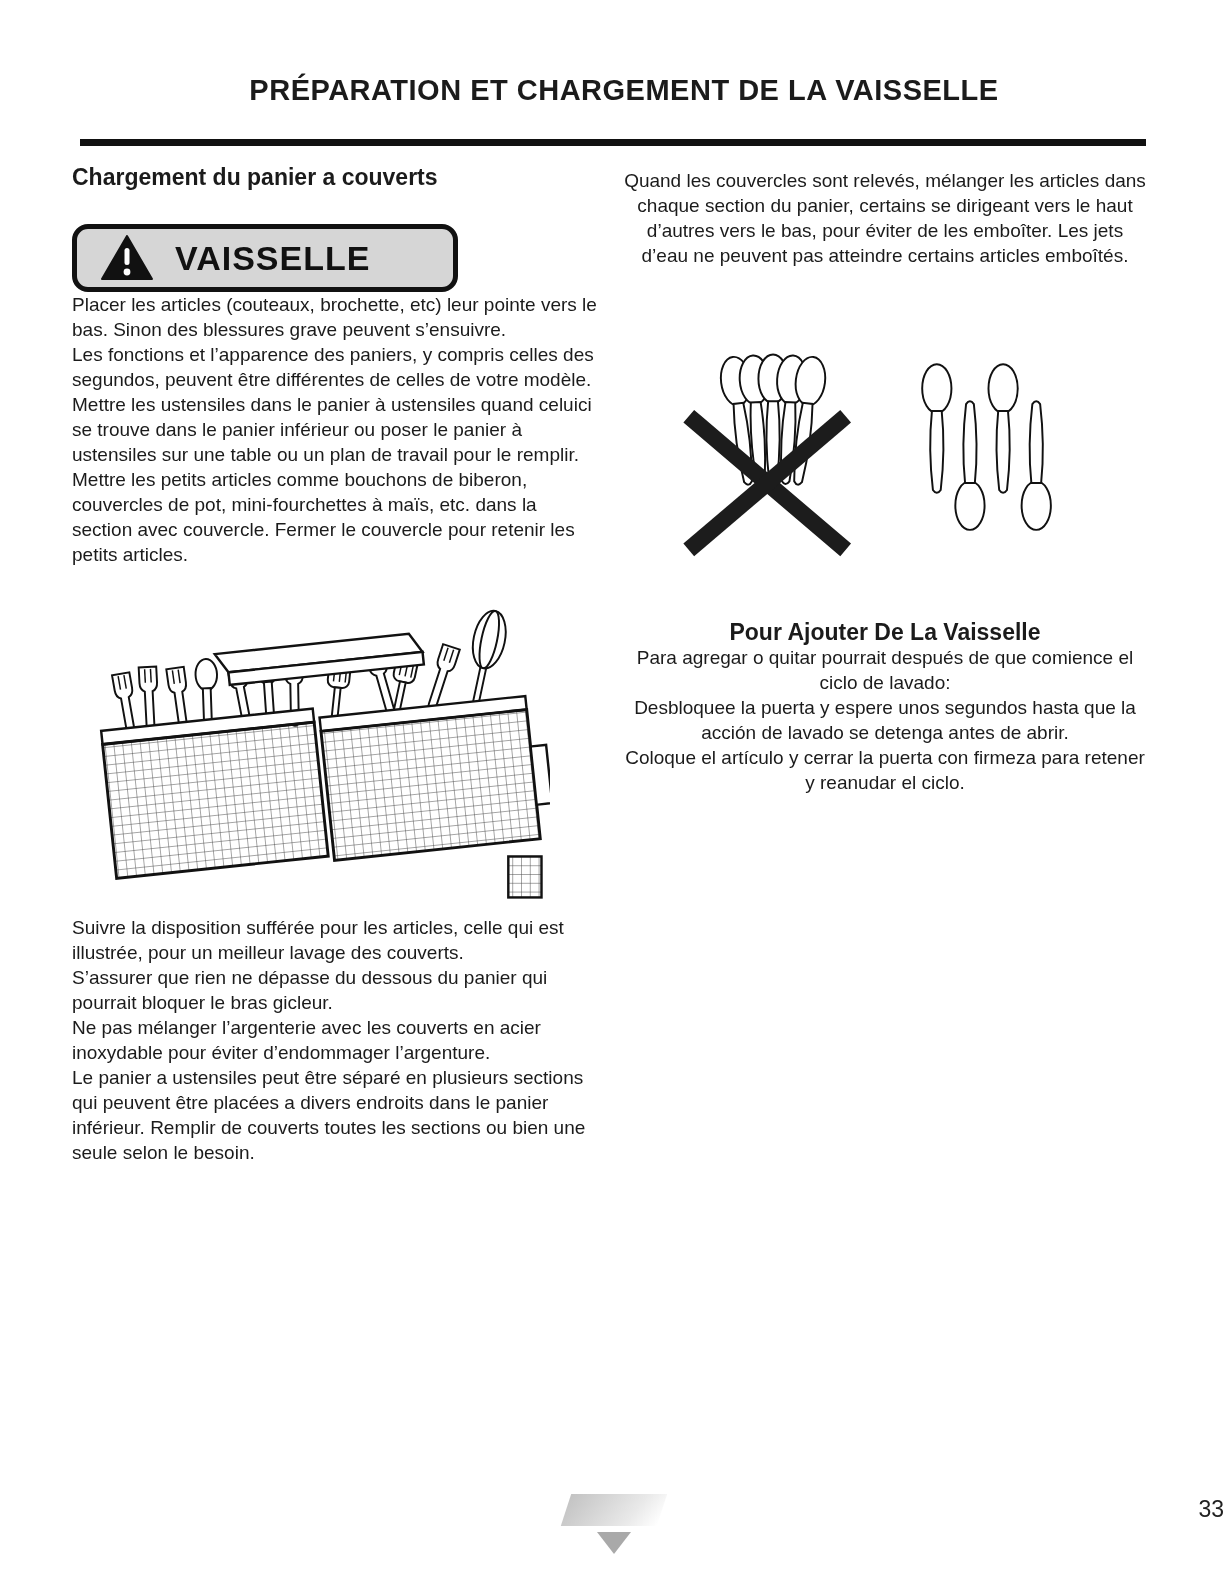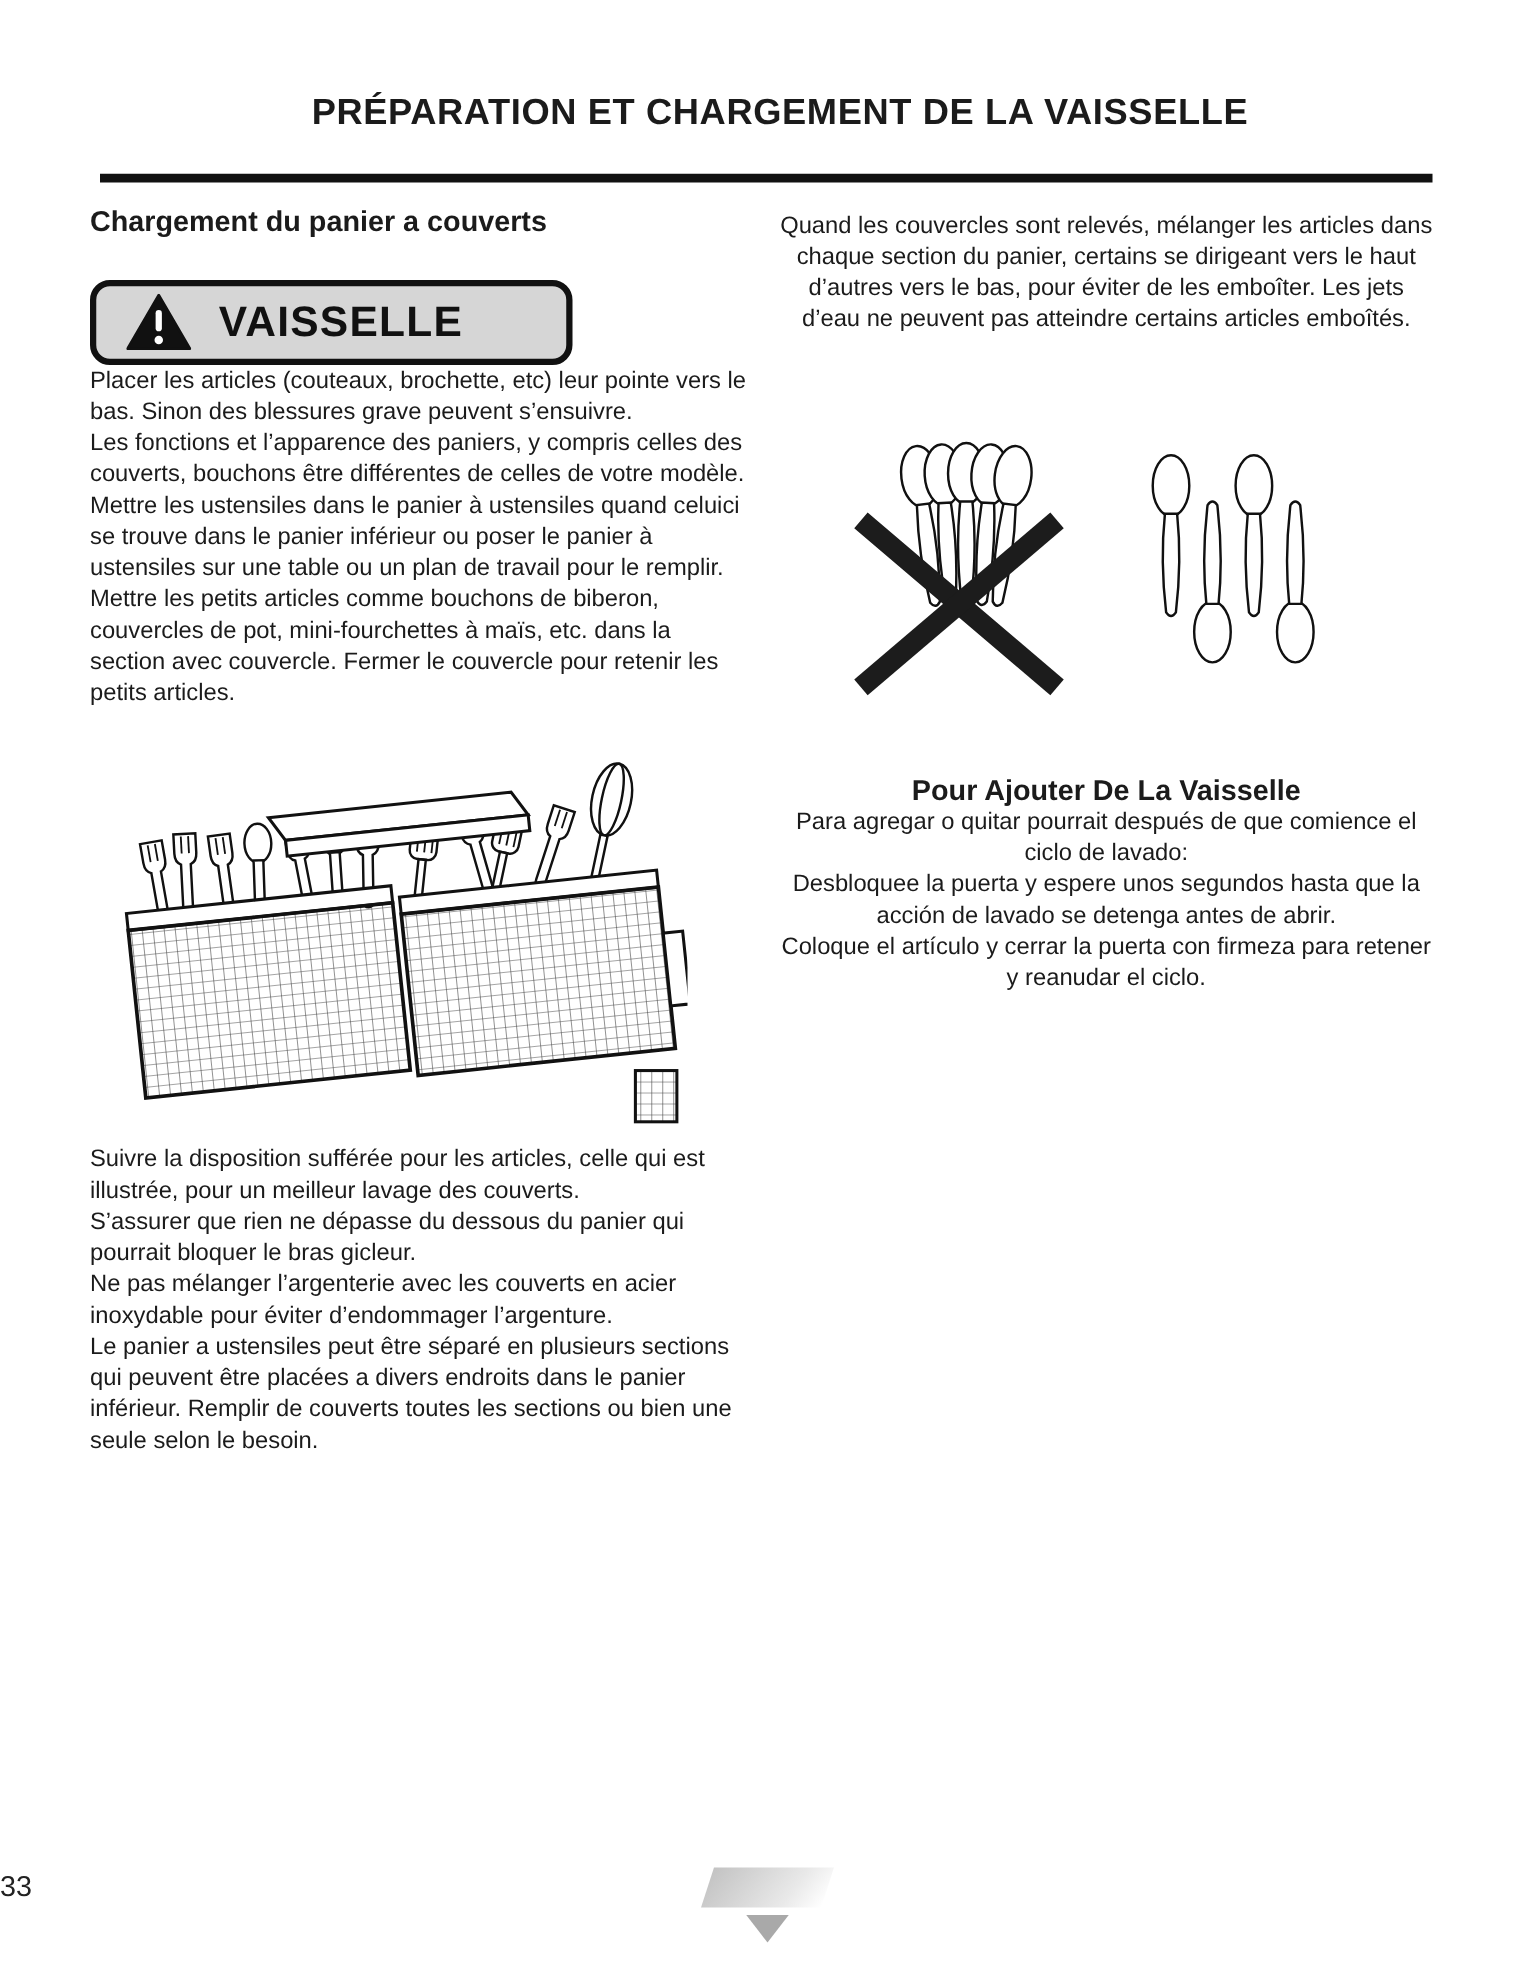--- a/index.html
+++ b/index.html
@@ -30,21 +30,21 @@
   
   .fig-spoons{margin-top:64px;margin-left:60px;}
   .h-r{margin-top:56px !important;}
   .p-r1{margin-top:4px;}
   .p-r2{margin-top:26px;}
   .p-r3{margin-top:24px;}
   
   .pn-band{position:absolute;left:566px;top:1494px;width:96px;height:32px;
       background:linear-gradient(115deg,#c3c3c3 0%,#e9e9e9 70%,#ffffff 100%);
       transform:skewX(-18deg);}
-  .page-number{position:absolute;top:1496px;left:0;width:100%;text-align:left;
+  .page-number{position:absolute;top:1496px;left:0;width:100%;text-align:right;
       font-size:23px;color:#222;}
   .pn-arrow{position:absolute;left:597px;top:1532px;width:0;height:0;
       border-left:17px solid transparent;border-right:17px solid transparent;
       border-top:22px solid #a9a9a9;}
   svg{display:block;}
 </style>
 </head>
 <body>
 
 <div class="page">
@@ -60,21 +60,21 @@
         <svg width="52" height="46" viewBox="0 0 52 46">
           <polygon points="26,1 51,44 1,44" fill="#111" stroke="#111" stroke-linejoin="round" stroke-width="2"></polygon>
           <rect x="23.5" y="13" width="5" height="17" rx="2.5" fill="#fff"></rect>
           <circle cx="26" cy="37" r="3.4" fill="#fff"></circle>
         </svg>
       </span>
       <span class="attention-text">VAISSELLE</span>
     </div>
 
     <p class="p-l1">Placer les articles (couteaux, brochette, etc) leur pointe vers le bas. Sinon des blessures grave peuvent s’ensuivre.</p>
-    <p class="p-l2">Les fonctions et l’apparence des paniers, y compris celles des couverts, bouchons être différentes de celles de votre modèle.</p>
+    <p class="p-l2">Les fonctions et l’apparence des paniers, y compris celles des segundos, peuvent être différentes de celles de votre modèle.</p>
     <p class="p-l3">Mettre les ustensiles dans le panier à ustensiles quand celuici se trouve dans le panier inférieur ou poser le panier à ustensiles sur une table ou un plan de travail pour le remplir.</p>
     <p class="p-l4">Mettre les petits articles comme bouchons de biberon, couvercles de pot, mini-fourchettes à maïs, etc. dans la section avec couvercle. Fermer le couvercle pour retenir les petits articles.</p>
 
     <div class="fig-basket">
       <svg width="460" height="322" viewBox="0 0 470 330">
         <defs>
           <pattern id="mesh" width="9" height="9" patternUnits="userSpaceOnUse">
             <path d="M0 0H9M0 0V9" stroke="#4a4a4a" stroke-width="1" fill="none"></path>
           </pattern>
           <g id="fork">

